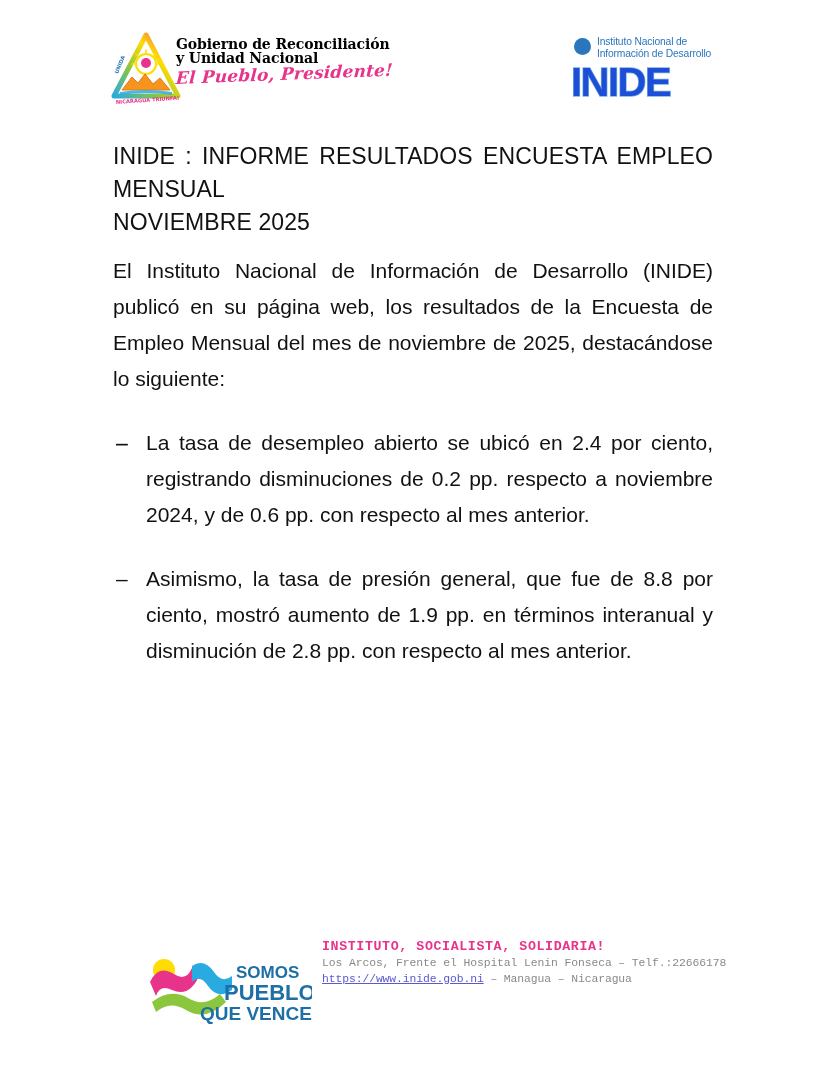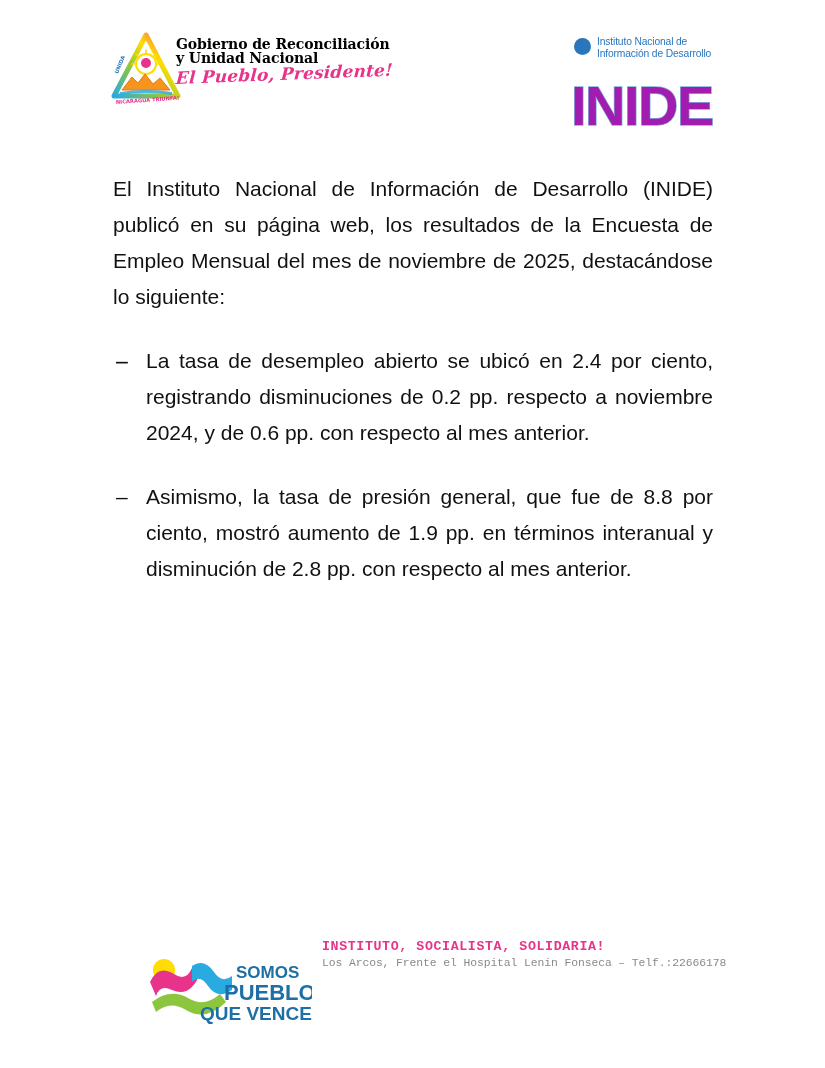--- a/index.html
+++ b/index.html
@@ -107,27 +107,26 @@
     color: #2a76bd;
     white-space: nowrap;
     letter-spacing: -0.15px;
   }
   .inide-word {
     position: absolute;
     left: 1px;
     top: 22px;
     font-family: "Liberation Sans", sans-serif;
     font-weight: 700;
-    font-size: 56px;
+    font-size: 40px;
     line-height: 52px;
-    color: #a21caf;
+    color: #1d4ed8;
     letter-spacing: -1.5px;
     -webkit-text-stroke: 1.4px #7fb4dd;
     paint-order: stroke fill;
-    margin-top: 24px;
   }
 
   
   .content {
     position: absolute;
     left: 113px;
     top: 140px;
     width: 600px;
   }
   .kicker {
@@ -151,21 +150,21 @@
   .doc-title .ln1 {
     display: block;
     text-align: justify;
     text-align-last: justify;
   }
   .doc-title .ln2 {
     display: block;
   }
 
   .lead {
-    margin-top: 31px;
+    margin-top: 14px;
     font-family: "Liberation Sans", sans-serif;
     font-weight: 300;
     font-size: 21px;
     line-height: 36px;
     color: #111111;
     text-align: justify;
     text-justify: inter-word;
     hyphens: none;
   }
 
@@ -309,20 +308,24 @@
         <div>Instituto Nacional de</div>
         <div>Información de Desarrollo</div>
       </div>
       <div class="inide-word">INIDE</div>
     </div>
   </div>
 
   <div class="content">
 
 
+    <div class="doc-title">
+      <span class="ln1">INIDE : INFORME RESULTADOS ENCUESTA EMPLEO MENSUAL</span>
+      <span class="ln2">NOVIEMBRE 2025</span>
+    </div>
 
     <p class="lead">El Instituto Nacional de Información de Desarrollo (INIDE) publicó en su página web, los resultados de la Encuesta de Empleo Mensual del mes de noviembre de 2025, destacándose lo siguiente:</p>
 
     <div class="bullets">
       <div class="bullet">
         <span class="dash">–</span>
       </div>
       <div class="bullet">
         <span class="dash">–</span>
         <span>La tasa de desempleo abierto se ubicó en 2.4 por ciento, registrando disminuciones de 0.2 pp. respecto a noviembre 2024, y de 0.6 pp. con respecto al mes anterior.</span>
@@ -349,16 +352,17 @@
 
         <text x="96" y="26" font-family="Liberation Sans, sans-serif" font-size="17" font-weight="bold" fill="#1d6fa5">SOMOS</text>
         <text x="84" y="48" font-family="Liberation Sans, sans-serif" font-size="22" font-weight="bold" fill="#1d6fa5">PUEBLO</text>
         <text x="60" y="68" font-family="Liberation Sans, sans-serif" font-size="19" font-weight="bold" fill="#1d6fa5">QUE VENCE!</text>
       </svg>
     </div>
 
     <div class="footer-text">
       <div class="f-slogan">INSTITUTO, SOCIALISTA, SOLIDARIA!</div>
       <div class="f-address">Los Arcos, Frente el Hospital Lenin Fonseca – Telf.:22666178</div>
+      <div class="f-urlline"><span class="f-url">https://www.inide.gob.ni</span><span> – Managua – Nicaragua</span></div>
     </div>
   </div>
 
 </div>
 
 </body></html>

